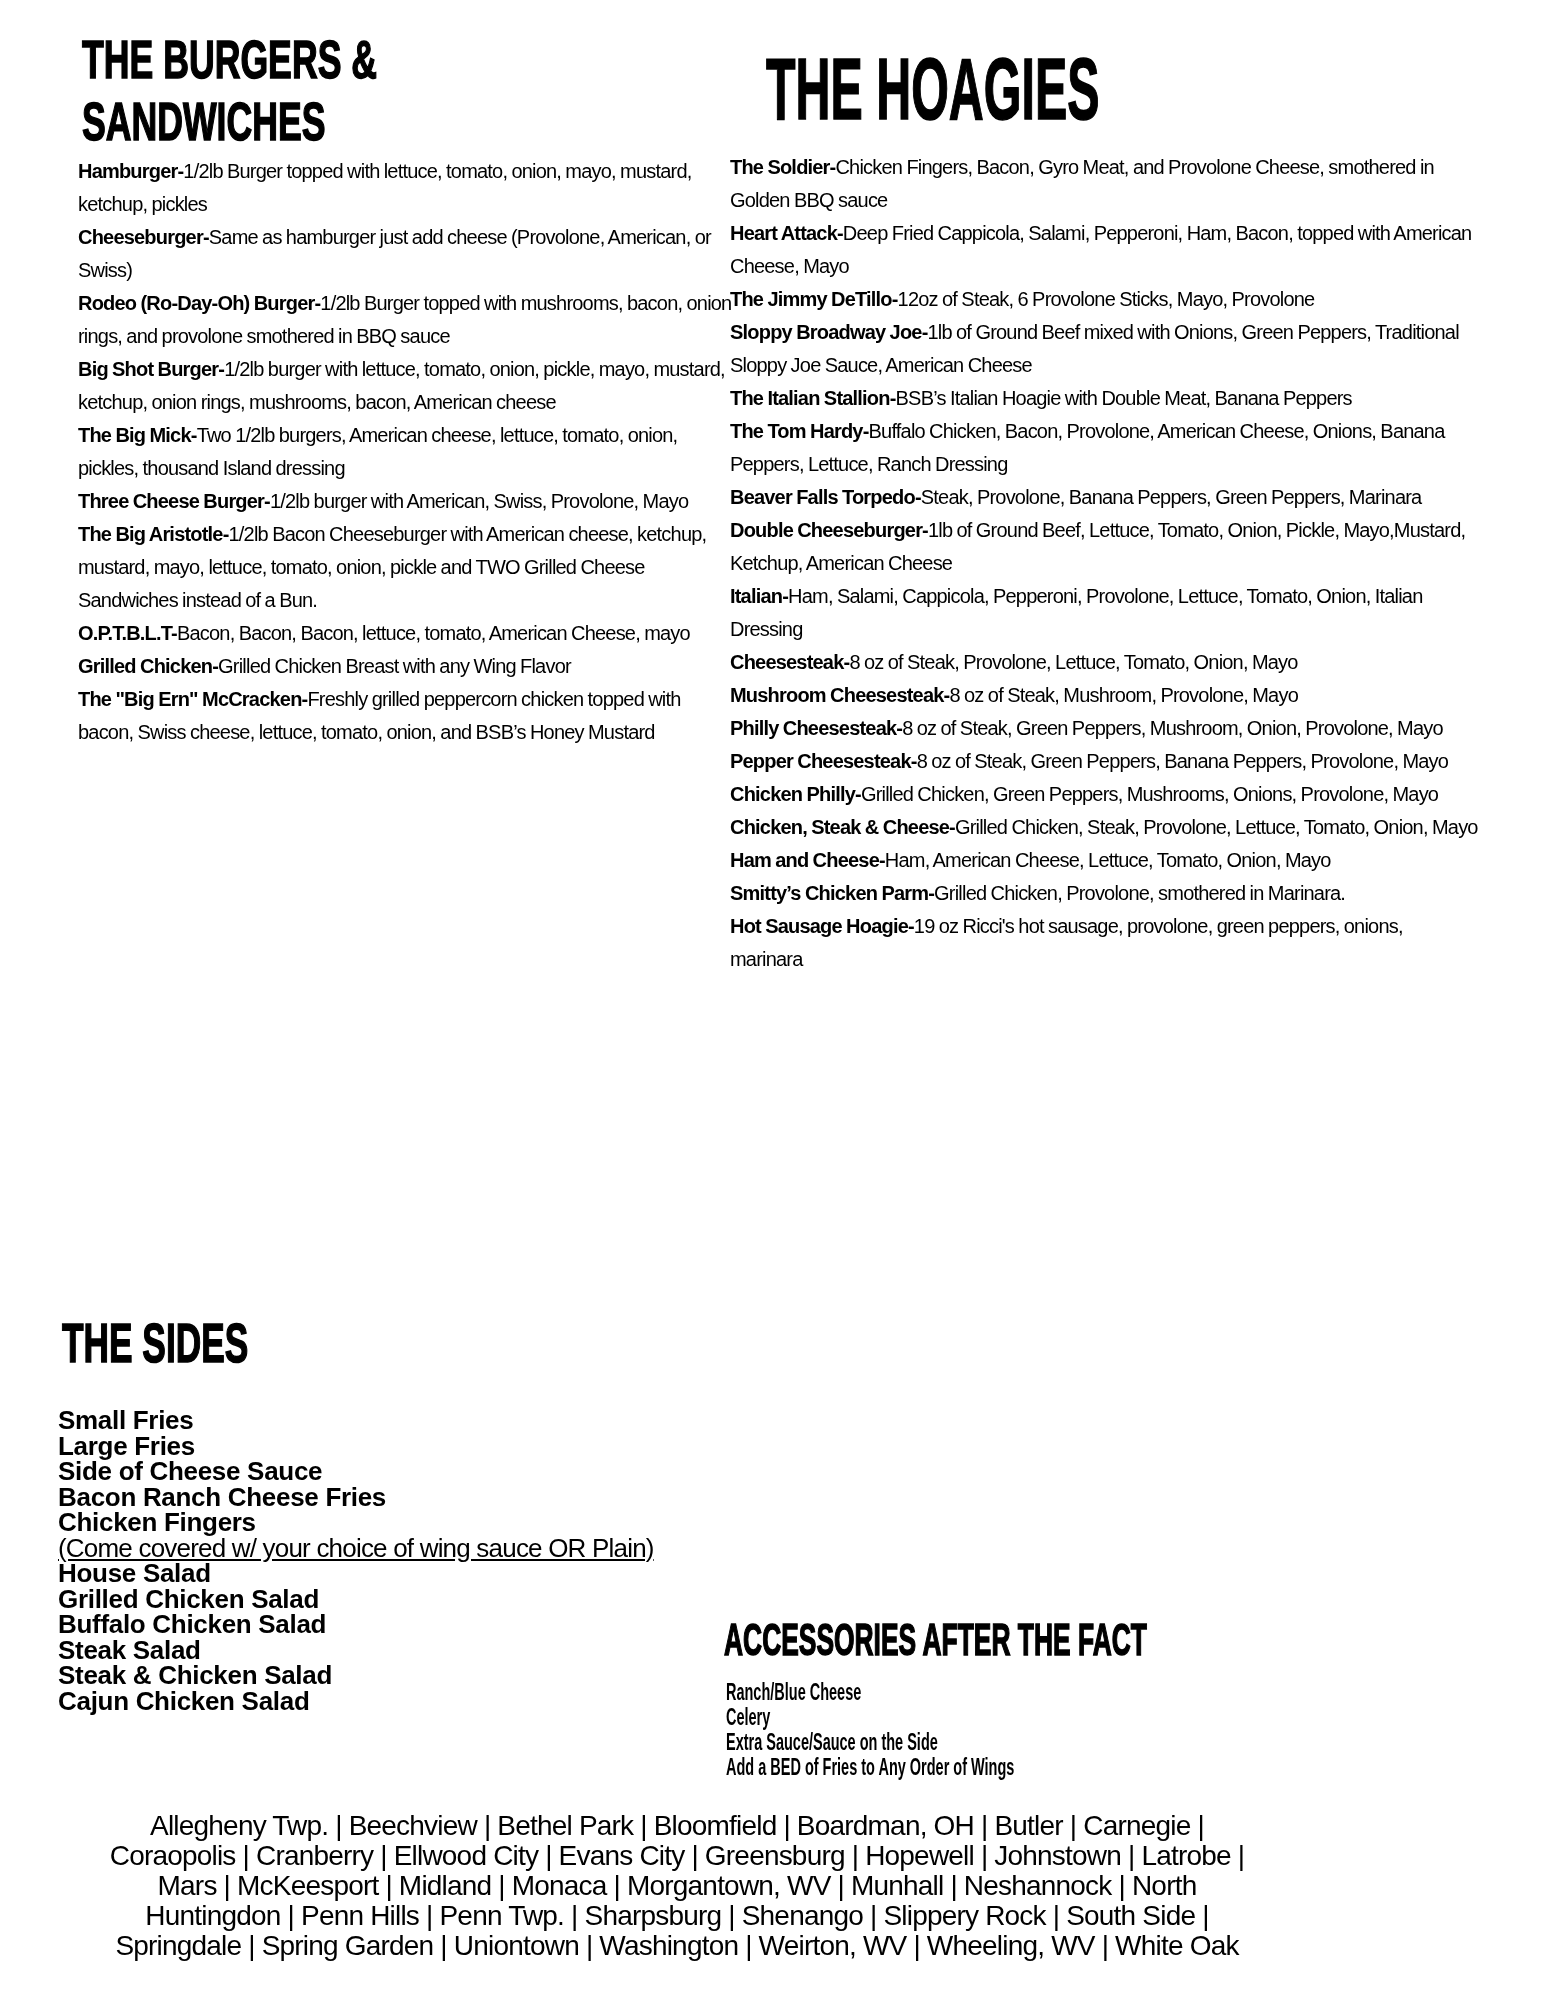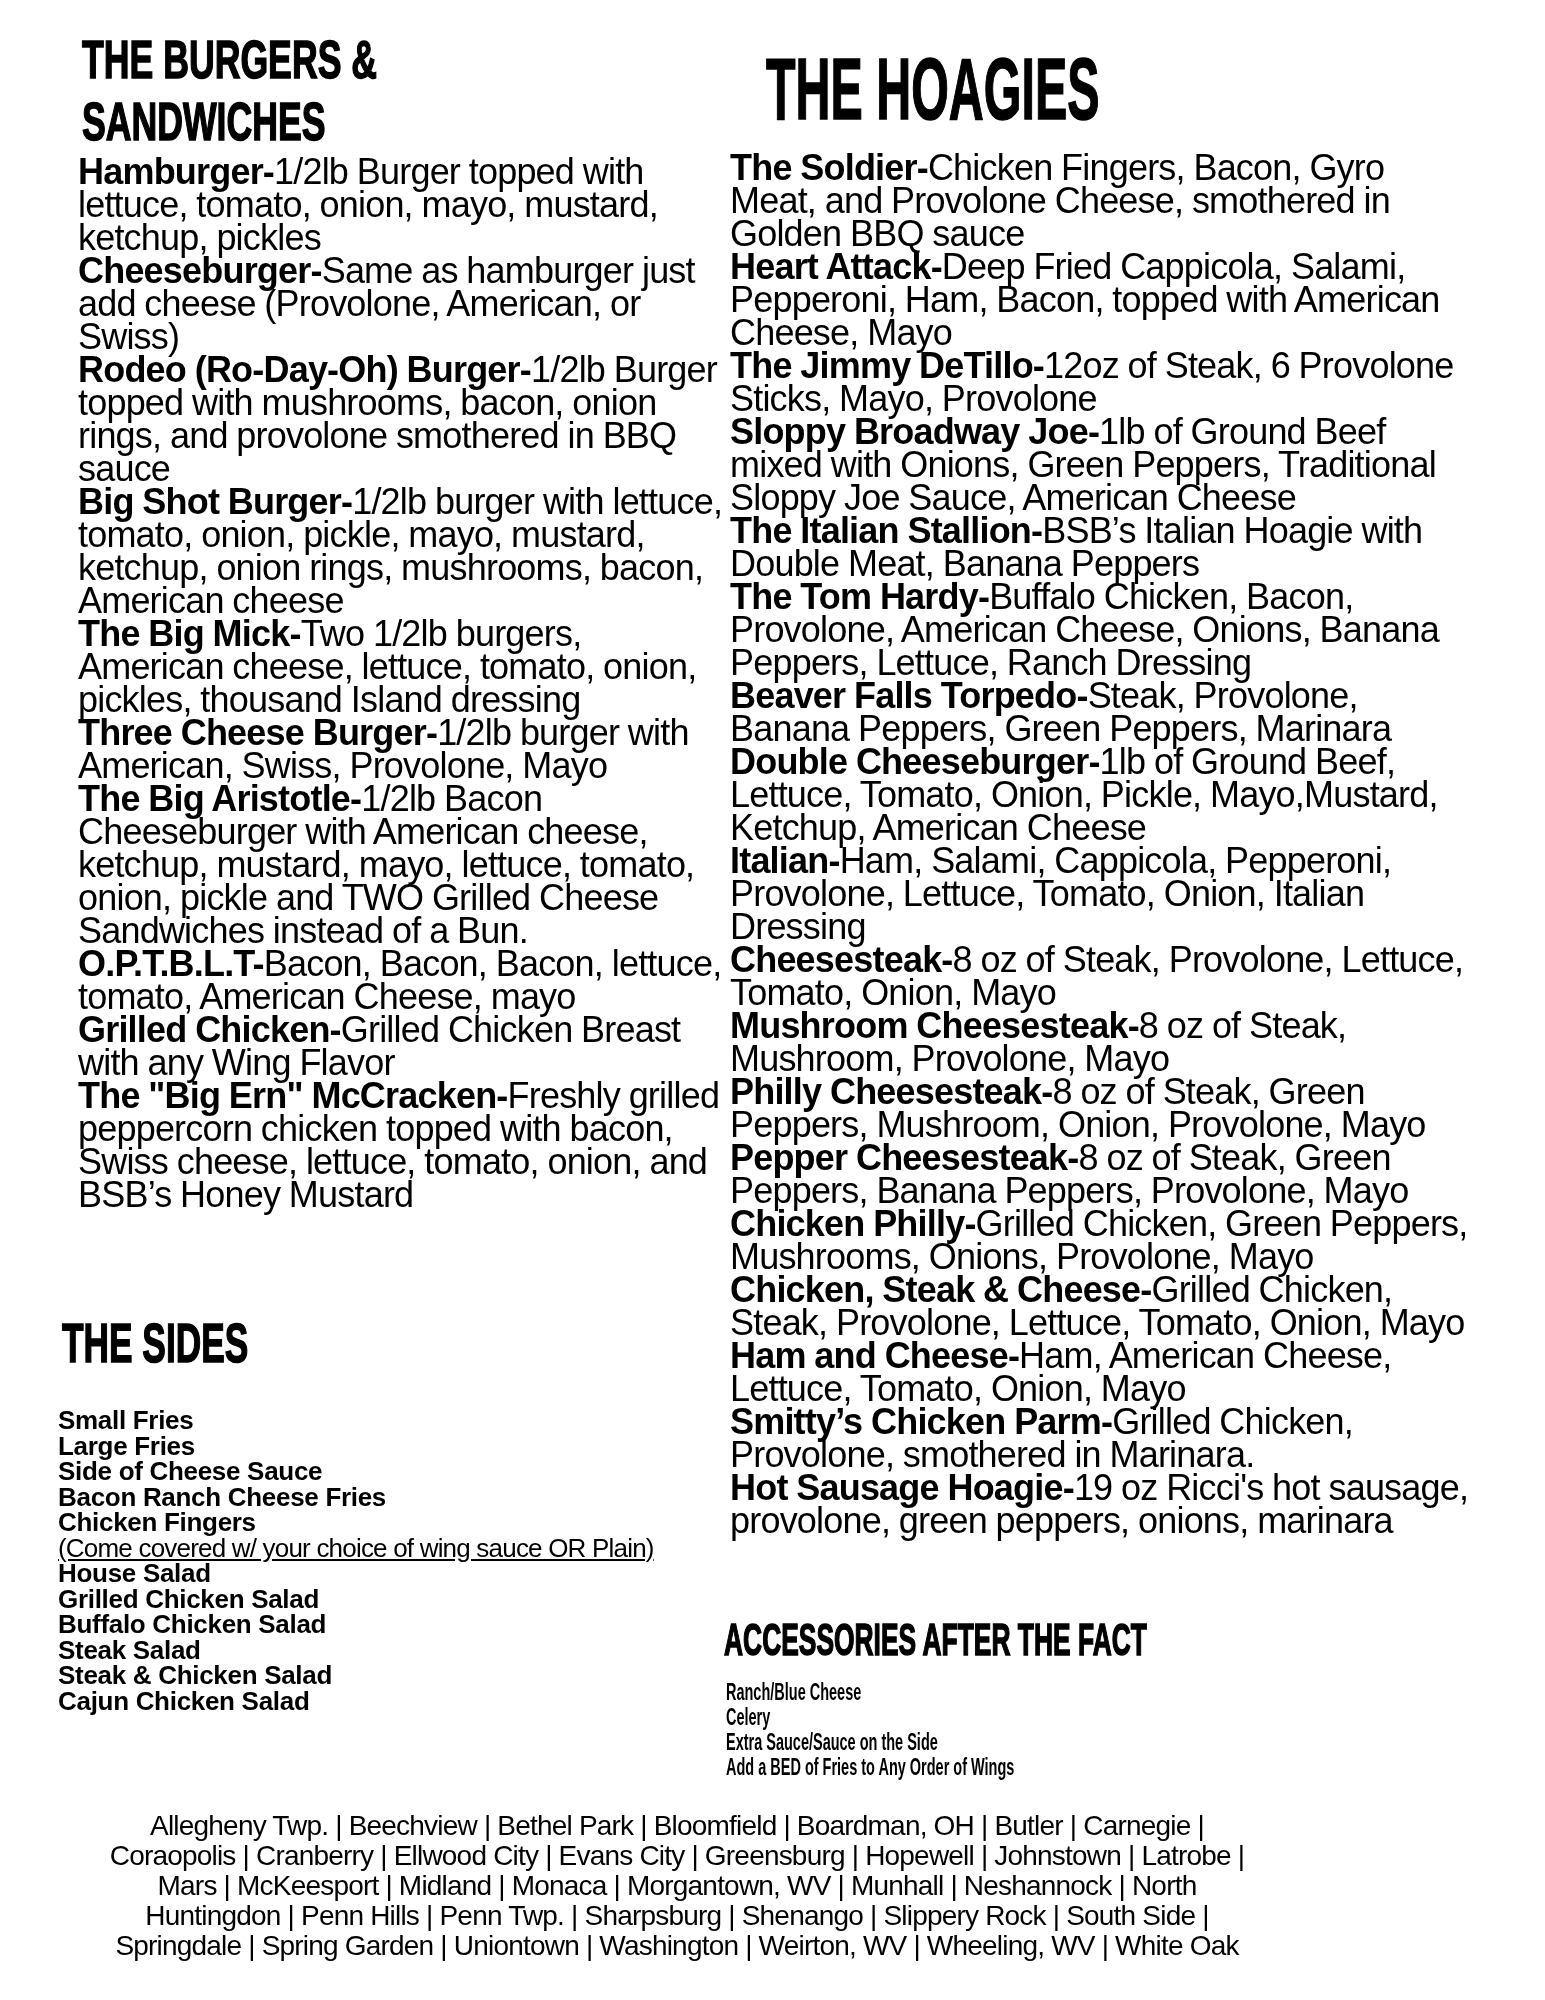--- a/index.html
+++ b/index.html
@@ -12,21 +12,21 @@
   }
   .hdr {
     font-weight:bold; margin:0;
     transform-origin:0 0;
     -webkit-text-stroke:1.5px #000;
     letter-spacing:0;
   }
   
   #burgers { position:absolute; left:60px; top:28px; width:684px; }
   .burgers-title { font-size:54px; line-height:62px; width:470px; margin-left:22px; transform:scaleX(0.66); }
-  .body-text { font-size:36px; line-height:33px; letter-spacing:-0.8px; word-spacing:-0.5px; }
+  .body-text { font-size:20px; line-height:33px; letter-spacing:-0.8px; word-spacing:-0.5px; }
   #burgers .body-text { margin:3px 0 0 18px; width:655px; }
   .item { margin:0; }
   .nm { font-weight:bold; }
   
   #hoagies { position:absolute; left:730px; top:30px; width:750px; }
   .hoagies-title { font-size:88px; line-height:88px; margin:15px 0 0 36px; transform:scaleX(0.55); white-space:nowrap; }
   #hoagies .body-text { margin:18px 0 0 0; width:748px; }
   
   #sides { position:absolute; left:58px; top:1312px; width:684px; }
   .sides-title { font-size:56px; line-height:62px; margin-left:4px; transform:scaleX(0.63); white-space:nowrap; }

